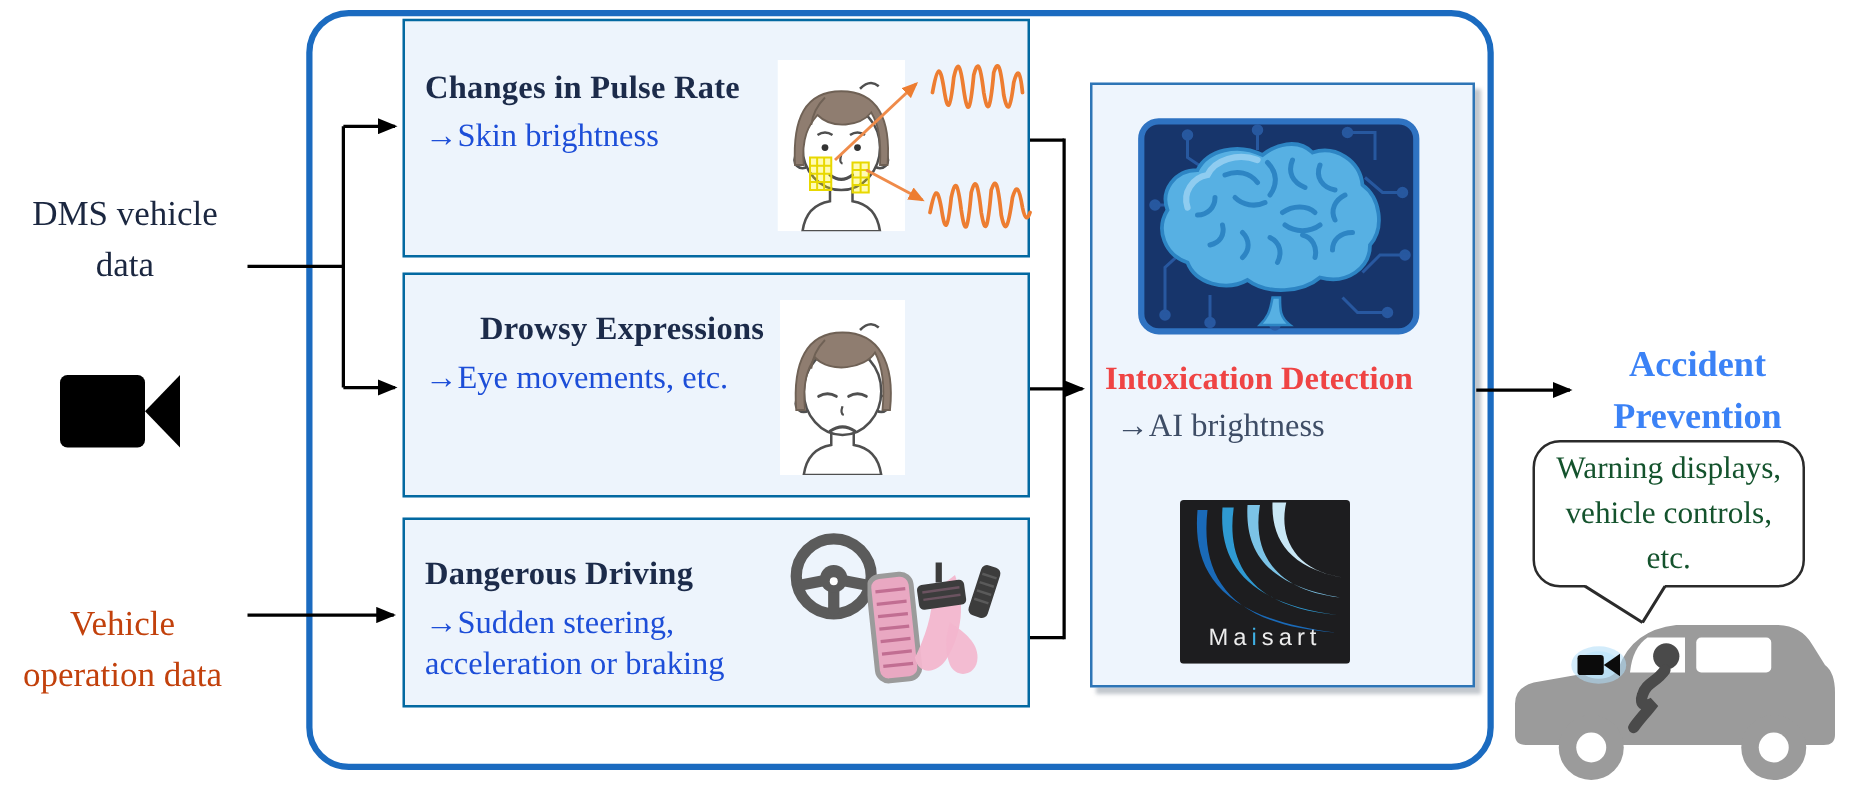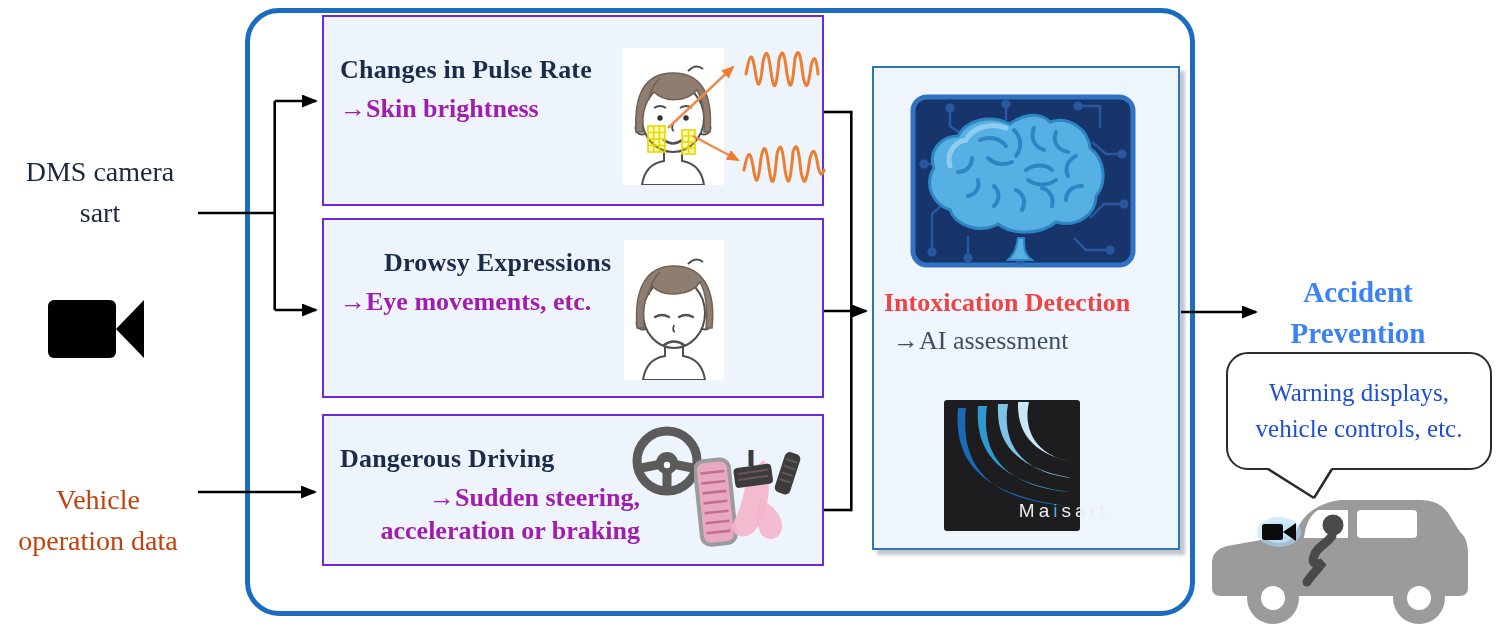--- a/index.html
+++ b/index.html
@@ -9,81 +9,81 @@
   }
   .abs{position:absolute;}
   
   .outer-frame{
     left:245px;top:8px;width:950px;height:608px;
     border:5px solid #1b6bc0;border-radius:34px;box-sizing:border-box;background:transparent;
   }
   
   .fbox{
     width:502px;left:322px;
-    background:#edf4fc;border:2px solid #6d28d9;box-sizing:border-box;
+    background:#edf4fc;border:2px solid #0369a1;box-sizing:border-box;
   }
   .fbox .title{position:absolute;left:16px;font-weight:bold;font-size:26px;color:#1c2b4a;letter-spacing:.2px;}
-  .fbox .subtitle{position:absolute;left:16px;font-size:26px;color:#a21caf;line-height:1.25;font-weight:bold;}
+  .fbox .subtitle{position:absolute;left:16px;font-size:26px;color:#1d4ed8;line-height:1.25;}
   
   .det-box{
     left:872px;top:66px;width:308px;height:484px;
     background:#eef5fd;border:2px solid #2e75b6;box-sizing:border-box;
     box-shadow:5px 5px 3px rgba(120,130,145,0.45);
   }
   .det-title{left:884px;top:288px;width:296px;font-weight:bold;font-size:26px;color:#ef4444;}
   .det-sub{left:893px;top:326px;font-size:26px;color:#3e4d66;}
   
   .input-label{font-size:28px;text-align:center;line-height:1.45;}
   .dms-label{left:8px;top:152px;width:184px;color:#1b2740;}
   .veh-label{left:15px;top:440px;width:166px;color:#c2410c;margin-top:40px;}
   
   .accident-title{left:1258px;top:272px;width:200px;text-align:center;font-weight:bold;font-size:29px;color:#3b82f6;line-height:1.4;}
   .bubble{
-    left:1226px;top:352px;width:266px;height:118px;background:#ffffff;
+    left:1226px;top:352px;width:218px;height:118px;background:#ffffff;
     border:2.5px solid #2b2b2b;border-radius:22px;box-sizing:border-box;
     display:flex;align-items:center;justify-content:center;text-align:center;
-    font-size:25px;color:#1d4ed8;line-height:1.45;padding:0 8px;z-index:3;
+    font-size:25px;color:#14532d;line-height:1.45;padding:0 8px;z-index:3;
   }
   
   .maisart-text{
-    left:996px;top:500px;width:136px;text-align:center;z-index:4;
+    left:944px;top:500px;width:136px;text-align:center;z-index:4;
     font-family:"Liberation Sans", sans-serif;font-size:19px;letter-spacing:4px;color:#ececec;
   }
   .maisart-text .blue-i{color:#3fb0e4;}
   svg{display:block;}
   .overlay{z-index:5;pointer-events:none;}
 </style>
 </head>
 <body>
 
 <div id="canvas">
 
   <div class="abs outer-frame"></div>
 
-  <div class="abs input-label dms-label">DMS camera sart</div>
+  <div class="abs input-label dms-label">DMS vehicle data</div>
   <svg class="abs" style="left:46px;top:296px;" width="102" height="66" viewBox="0 0 102 66">
     <rect x="2" y="4" width="68" height="58" rx="6" fill="#000"></rect>
     <polygon points="70,33 98,4 98,62" fill="#000"></polygon>
   </svg>
 
   <div class="abs input-label veh-label">Vehicle operation data</div>
 
   <div class="abs fbox" style="top:15px;height:191px;">
     <div class="title" style="top:38px;">Changes in Pulse Rate</div>
     <div class="subtitle" style="top:76px;width:300px;">→Skin brightness</div>
   </div>
 
   <div class="abs fbox" style="top:218px;height:180px;">
     <div class="title" style="top:28px;margin-left:44px;">Drowsy Expressions</div>
     <div class="subtitle" style="top:66px;width:320px;">→Eye movements, etc.</div>
   </div>
 
   <div class="abs fbox" style="top:414px;height:152px;">
     <div class="title" style="top:28px;">Dangerous Driving</div>
-    <div class="subtitle" style="top:66px;width:300px;text-align:right;">→Sudden steering, acceleration or braking</div>
+    <div class="subtitle" style="top:66px;width:300px;">→Sudden steering, acceleration or braking</div>
   </div>
 
   <svg class="abs" style="left:622px;top:48px;z-index:2;" width="102" height="137" viewBox="0 0 102 137">
     <rect width="102" height="137" fill="#ffffff"></rect>
     <path d="M20,137 Q23,116 42,113 L42,98 L60,98 L60,113 Q79,116 82,137 Z" fill="#fff" stroke="#4f4f4f" stroke-width="2"></path>
     <circle cx="20" cy="80" r="6.5" fill="#fff" stroke="#4f4f4f" stroke-width="2"></circle>
     <circle cx="82" cy="80" r="6.5" fill="#fff" stroke="#4f4f4f" stroke-width="2"></circle>
     <ellipse cx="51" cy="70" rx="31" ry="34" fill="#fff" stroke="#4f4f4f" stroke-width="2"></ellipse>
     <path d="M51,25 C22,25 12,47 14,84 L21,84 C19,62 25,52 32,44 C44,56 66,53 75,42 C81,52 83,64 82,84 L88,84 C91,47 80,25 51,25 Z" fill="#8f7d70" stroke="#6f6155" stroke-width="1.5"></path>
     <path d="M38,30 C31,37 28,44 27,52" stroke="#6f6155" stroke-width="1.5" fill="none"></path>
@@ -147,21 +147,21 @@
       <path d="M44,24 H74 M44,30 H74" stroke="#6b5360" stroke-width="2"></path>
     </g>
     <g transform="rotate(18 92 30)">
       <rect x="84" y="4" width="16" height="42" rx="5" fill="#3c3c3c"></rect>
       <path d="M86,12 H98 M86,19 H98 M86,26 H98 M86,33 H98" stroke="#5a5a5a" stroke-width="2"></path>
     </g>
   </svg>
 
   <div class="abs det-box"></div>
   <div class="abs det-title">Intoxication Detection</div>
-  <div class="abs det-sub">→AI assessment</div>
+  <div class="abs det-sub">→AI brightness</div>
 
   <svg class="abs" style="left:910px;top:94px;z-index:2;" width="226" height="174" viewBox="0 0 226 174">
     <rect x="3" y="3" width="220" height="168" rx="14" fill="#17356b" stroke="#2f73c2" stroke-width="5"></rect>
     <g stroke="#2a5ca6" stroke-width="2.4" fill="none" opacity="0.9">
       <path d="M22,158 V120 L46,98"></path>
         <circle cx="22" cy="158" r="3.4" fill="#2a5ca6"></circle>
       <path d="M58,164 V142"></path>
         <circle cx="58" cy="164" r="3.4" fill="#2a5ca6"></circle>
       <path d="M14,70 H36 L52,56"></path>
         <circle cx="14" cy="70" r="3.4" fill="#2a5ca6"></circle>

